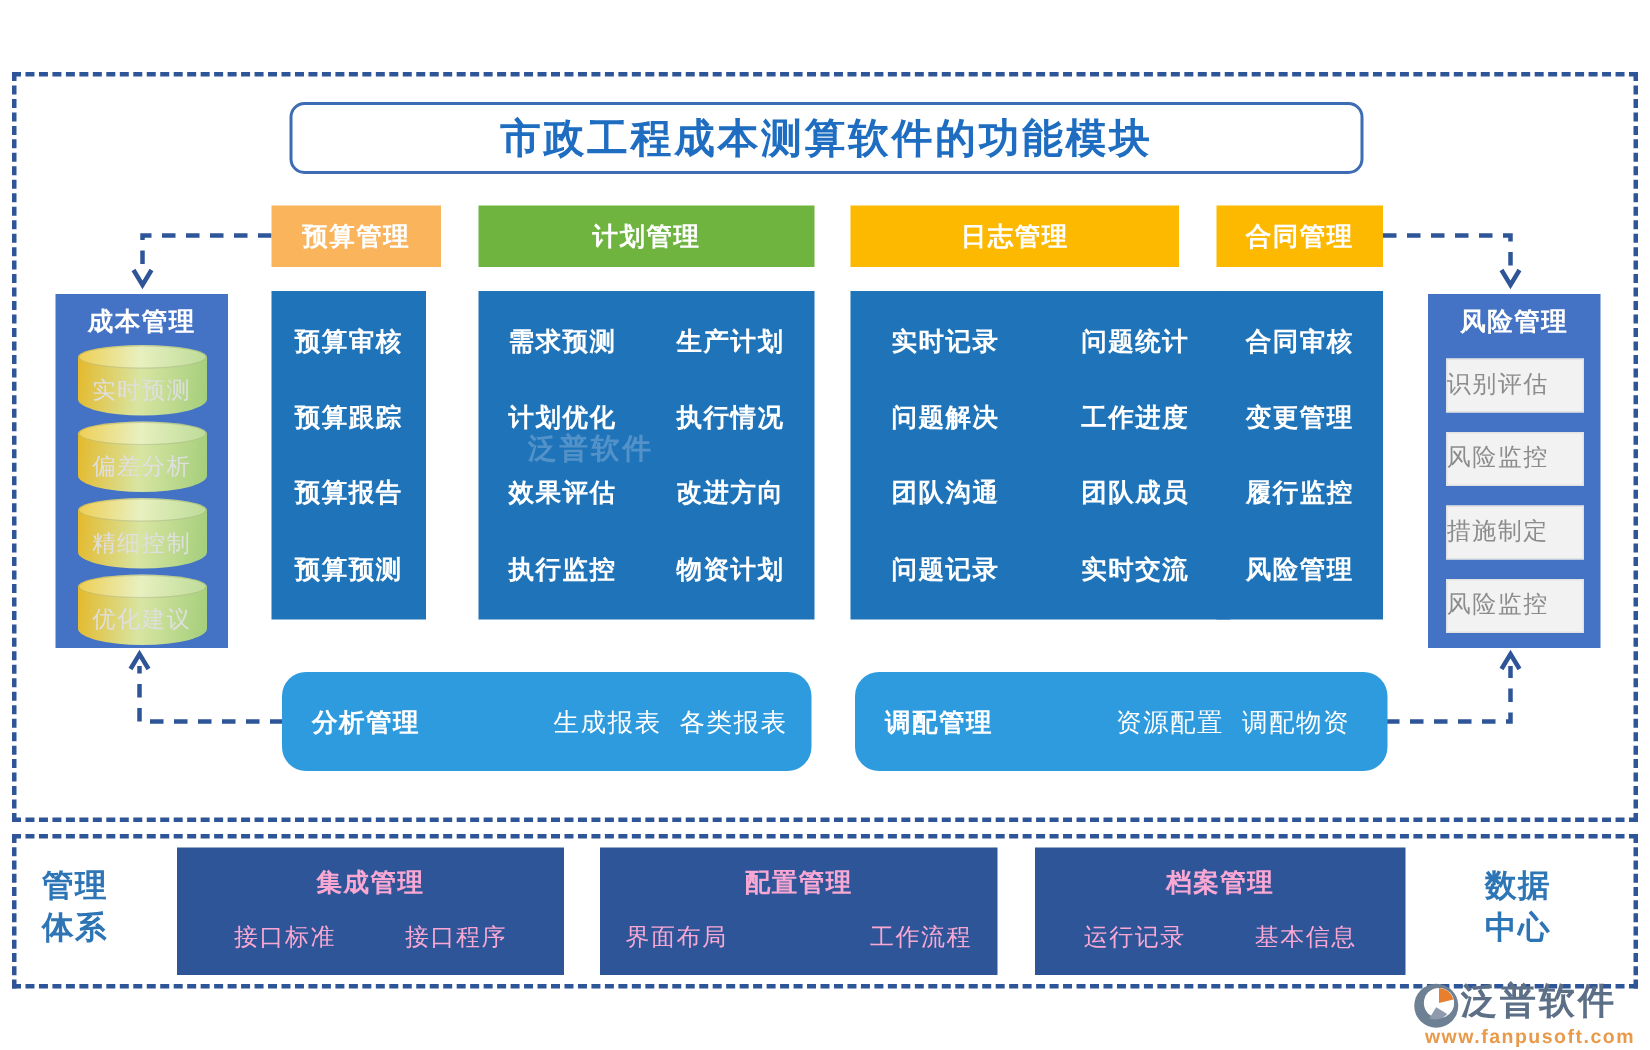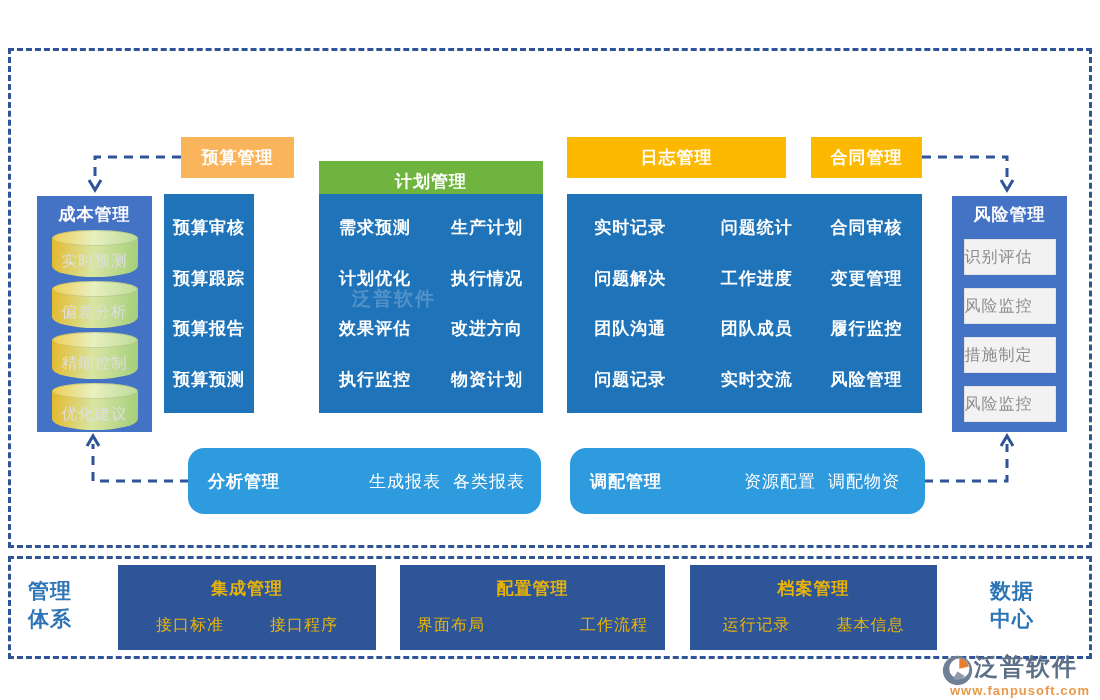--- a/index.html
+++ b/index.html
@@ -15,28 +15,28 @@
   
   .title-box{position:absolute;left:193px;top:68px;width:712px;height:44px;
     background:#fff;border:2px solid #3D6CB4;border-radius:10px;
     display:flex;align-items:center;justify-content:center;}
   .title-box span{font-size:27px;font-weight:bold;color:#1F6DC1;letter-spacing:2px;}
 
   
   .hdr{position:absolute;top:137px;height:41px;display:flex;align-items:center;
     justify-content:center;color:#fff;font-size:17px;font-weight:bold;letter-spacing:1px;}
   .hdr-1{left:181px;width:113px;background:#F9B45C;}
-  .hdr-2{left:319px;width:224px;background:#6FB43F;margin-top:24px;}
+  .hdr-2{left:319px;width:224px;background:#6FB43F;}
   .hdr-3{left:567px;width:219px;background:#FCB900;}
   .hdr-4{left:811px;width:111px;background:#FCB900;}
 
   
   .col{position:absolute;top:194px;height:219px;background:#1E73B9;color:#fff;
     display:flex;flex-direction:column;justify-content:space-around;padding:8px 0;box-sizing:border-box;}
-  .col-1{left:164px;width:90px;}
+  .col-1{left:181px;width:103px;}
   .col-2{left:319px;width:224px;flex-direction:row;flex-wrap:wrap;align-content:space-around;}
   .col-3{left:567px;width:253px;flex-direction:row;flex-wrap:wrap;align-content:space-around;align-items:flex-end;}
   .col-4{left:811px;width:111px;}
   .cell{font-size:17px;font-weight:bold;text-align:center;letter-spacing:1px;}
   .col-2 .cell,.col-3 .cell{width:50%;}
 
   
   .panel{position:absolute;top:196px;width:115px;height:236px;background:#4472C4;
     box-sizing:border-box;overflow:hidden;}
   .panel-left{left:37px;}
@@ -66,21 +66,21 @@
   .pill-1{left:188px;width:353px;padding:0 16px 0 20px;}
   .pill-2{left:570px;width:355px;padding:0 25px 0 20px;}
   .pill-title{font-size:17px;font-weight:bold;letter-spacing:1px;}
   .pill-items{margin-left:auto;display:flex;gap:12px;font-size:17px;letter-spacing:1px;}
 
   
   .side-label{position:absolute;width:48px;font-size:21px;font-weight:bold;
     color:#2E75B6;line-height:1.35;letter-spacing:1px;}
   .label-left{left:28px;top:577px;}
   .label-right{left:990px;top:577px;}
-  .bbox{position:absolute;top:565px;height:85px;background:#2E5597;color:#eab308;
+  .bbox{position:absolute;top:565px;height:85px;background:#2E5597;color:#f9a8d4;
     text-align:center;box-sizing:border-box;}
   .bbox-1{left:118px;width:258px;}
   .bbox-2{left:400px;width:265px;}
   .bbox-3{left:690px;width:247px;}
   .bbox-title{font-size:17px;font-weight:bold;margin-top:12px;letter-spacing:1px;}
   .b-items{display:flex;justify-content:center;gap:46px;margin-top:15px;
     font-size:16px;letter-spacing:1px;}
   .bbox-2 .b-items{gap:95px;}
 
   
@@ -111,20 +111,23 @@
       <path d="M89,180 L95,190 L101,180"></path>
       <path d="M922,157 L1007,157 L1007,182" stroke-dasharray="9,7"></path>
       <path d="M1001,180 L1007,190 L1013,180"></path>
       <path d="M189,481 L93,481 L93,444" stroke-dasharray="9,7"></path>
       <path d="M87,446 L93,436 L99,446"></path>
       <path d="M924,481 L1007,481 L1007,444" stroke-dasharray="9,7"></path>
       <path d="M1001,446 L1007,436 L1013,446"></path>
     </g>
   </svg>
 
+  <div class="title-box">
+    <span>市政工程成本测算软件的功能模块</span>
+  </div>
 
   <div class="hdr hdr-1">
     <span>预算管理</span>
   </div>
   <div class="hdr hdr-2">
     <span>计划管理</span>
   </div>
   <div class="hdr hdr-3">
     <span>日志管理</span>
   </div>

